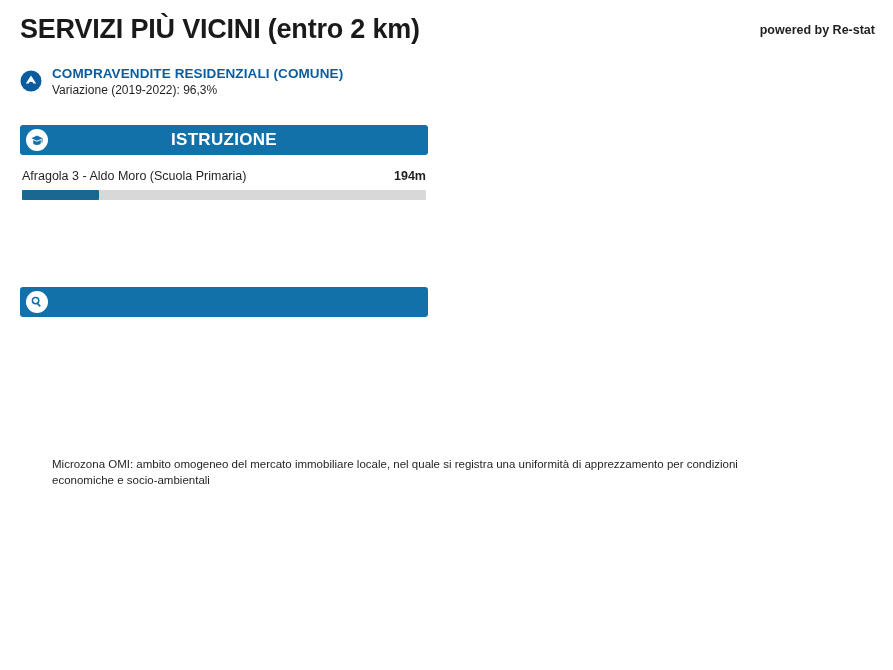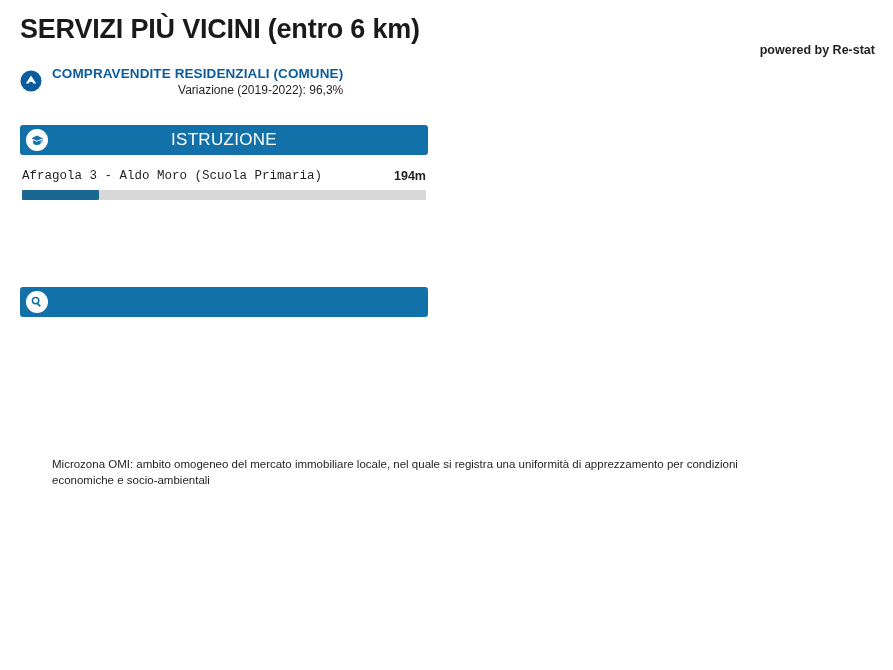--- a/index.html
+++ b/index.html
@@ -40,31 +40,29 @@
     white-space: nowrap;
   }
   .powered-by {
     position: absolute;
     right: 0;
     top: 9px;
     font-size: 12.5px;
     font-weight: bold;
     color: #231f20;
     white-space: nowrap;
-    margin-top: 20px;
   }
 
   
   .sub-block {
     position: absolute;
     top: 66px;
     left: 20px;
     right: 18px;
     height: 40px;
-    text-align: right;
   }
   .sub-icon {
     position: absolute;
     left: 0;
     top: 4px;
     width: 22px;
     height: 22px;
   }
   .sub-text {
     position: absolute;
@@ -99,21 +97,21 @@
     position: relative;
     height: 30px;
     background: #1271a8;
     border-radius: 3px;
     display: flex;
     align-items: center;
     justify-content: center;
   }
   .panel-header-title {
     font-size: 17px;
-    font-weight: normal;
+    font-weight: bold;
     color: #ffffff;
     letter-spacing: 0.3px;
     text-align: center;
   }
   .panel-badge {
     position: absolute;
     left: 6px;
     top: 4px;
     width: 22px;
     height: 22px;
@@ -132,21 +130,20 @@
     position: relative;
     height: 16px;
   }
   .item-label {
     position: absolute;
     left: 2px;
     top: 0;
     font-size: 12.5px;
     color: #231f20;
     white-space: nowrap;
-    font-family: Liberation Mono, monospace;
   }
   .item-value {
     position: absolute;
     right: 2px;
     top: 0;
     font-size: 12.5px;
     font-weight: bold;
     color: #231f20;
     white-space: nowrap;
   }
@@ -179,21 +176,21 @@
     color: #231f20;
     margin-left: 32px;
   }
 </style>
 </head>
 <body>
 
 <div class="page">
 
   <div class="header">
-    <div class="page-title">SERVIZI PIÙ VICINI (entro 6 km)</div>
+    <div class="page-title">SERVIZI PIÙ VICINI (entro 2 km)</div>
     <div class="powered-by">powered by Re-stat</div>
   </div>
 
   <div class="sub-block">
     <span class="sub-icon">
       <svg width="22" height="22" viewBox="0 0 22 22">
         <circle cx="11" cy="11" r="10.5" fill="#0b5c9e"></circle>
         <path d="M11 5.6 L16.2 13.6 L5.8 13.6 Z" fill="#ffffff"></path>
         <circle cx="11" cy="14.2" r="2.4" fill="#0b5c9e"></circle>
       </svg>

